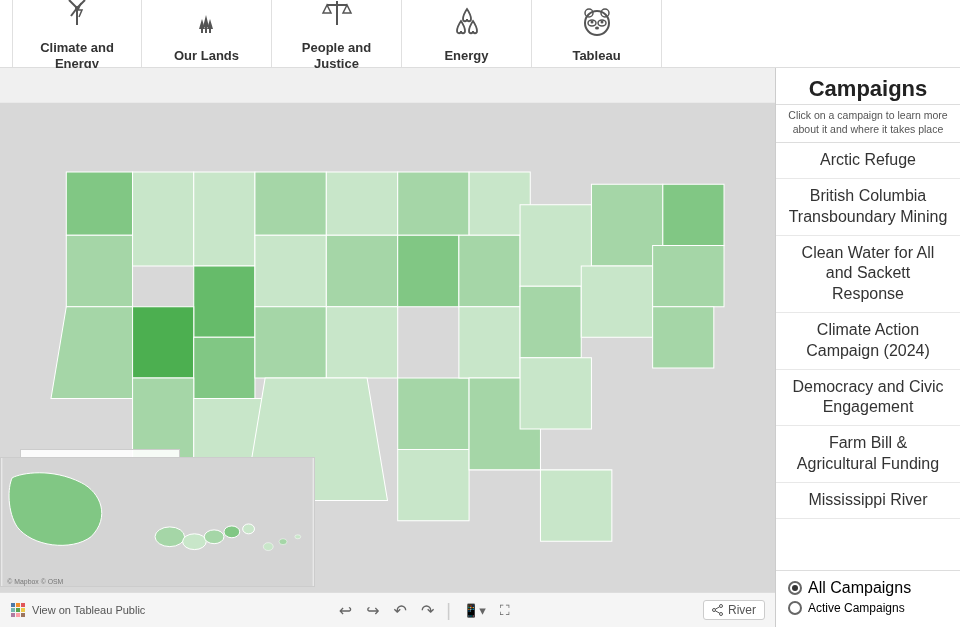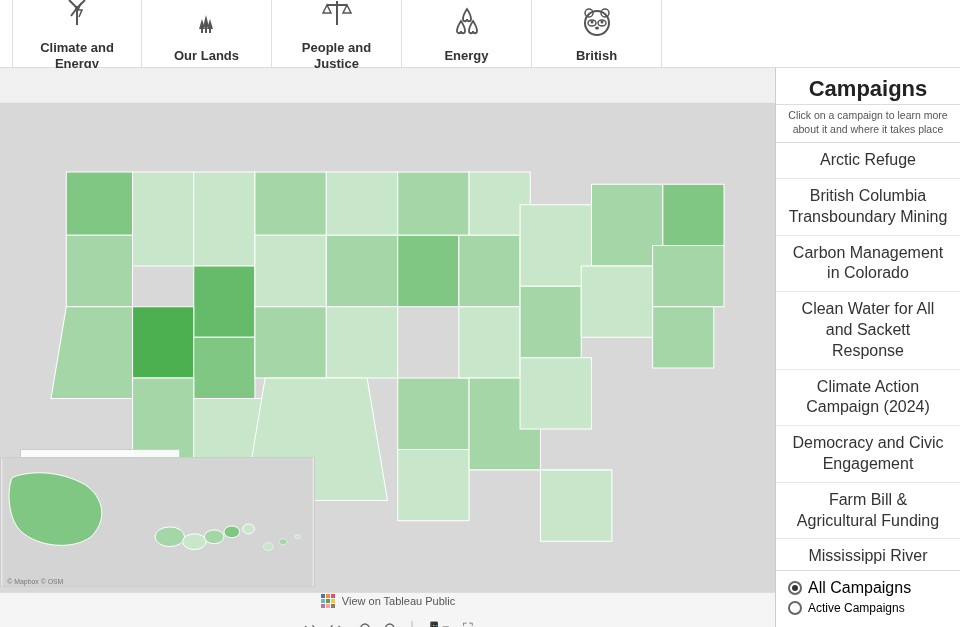--- a/index.html
+++ b/index.html
@@ -142,21 +142,20 @@
       bottom: 0;
       left: 0;
       right: 0;
       height: 35px;
       background: #f5f5f5;
       border-top: 1px solid #ddd;
       display: flex;
       align-items: center;
       padding: 0 10px;
       gap: 8px;
-      flex-direction: column;
     }
     .toolbar-left {
       display: flex;
       align-items: center;
       gap: 6px;
       font-size: 11px;
       color: #555;
     }
     .toolbar-center {
       flex: 1;
@@ -286,21 +285,21 @@
 
         <ellipse cx="13" cy="20" rx="4" ry="3" fill="none" stroke="#555" stroke-width="1.5"></ellipse>
         <ellipse cx="23" cy="20" rx="4" ry="3" fill="none" stroke="#555" stroke-width="1.5"></ellipse>
 
         <ellipse cx="18" cy="25" rx="2" ry="1.5" fill="#555"></ellipse>
 
         <circle cx="13" cy="19" r="1.5" fill="#555"></circle>
         <circle cx="23" cy="19" r="1.5" fill="#555"></circle>
       </svg>
     </span>
-    <span class="nav-label">British</span>
+    <span class="nav-label">Tableau</span>
   </div>
 </div>
 
 <div class="main-content">
 
   <div class="map-area">
     
     <svg class="map-svg" viewBox="0 0 760 480" xmlns="http://www.w3.org/2000/svg">
 
       <rect width="760" height="480" fill="#d8d8d8"></rect>
@@ -423,21 +422,20 @@
     </div>
   </div>
 
   <div class="sidebar">
     <div class="sidebar-title">Campaigns</div>
     <div class="sidebar-subtitle">Click on a campaign to learn more about it and where it takes place</div>
     <div class="sidebar-list">
 
     <div class="sidebar-item">Arctic Refuge</div>
         <div class="sidebar-item">British Columbia Transboundary Mining</div>
-        <div class="sidebar-item">Carbon Management in Colorado</div>
         <div class="sidebar-item">Clean Water for All and Sackett Response</div>
         <div class="sidebar-item">Climate Action Campaign (2024)</div>
         <div class="sidebar-item">Democracy and Civic Engagement</div>
         <div class="sidebar-item">Farm Bill &amp; Agricultural Funding</div>
         <div class="sidebar-item">Mississippi River</div>
       </div>
     <div class="sidebar-filters">
 
     <div class="radio-item">
           <div class="radio-circle selected"></div>

